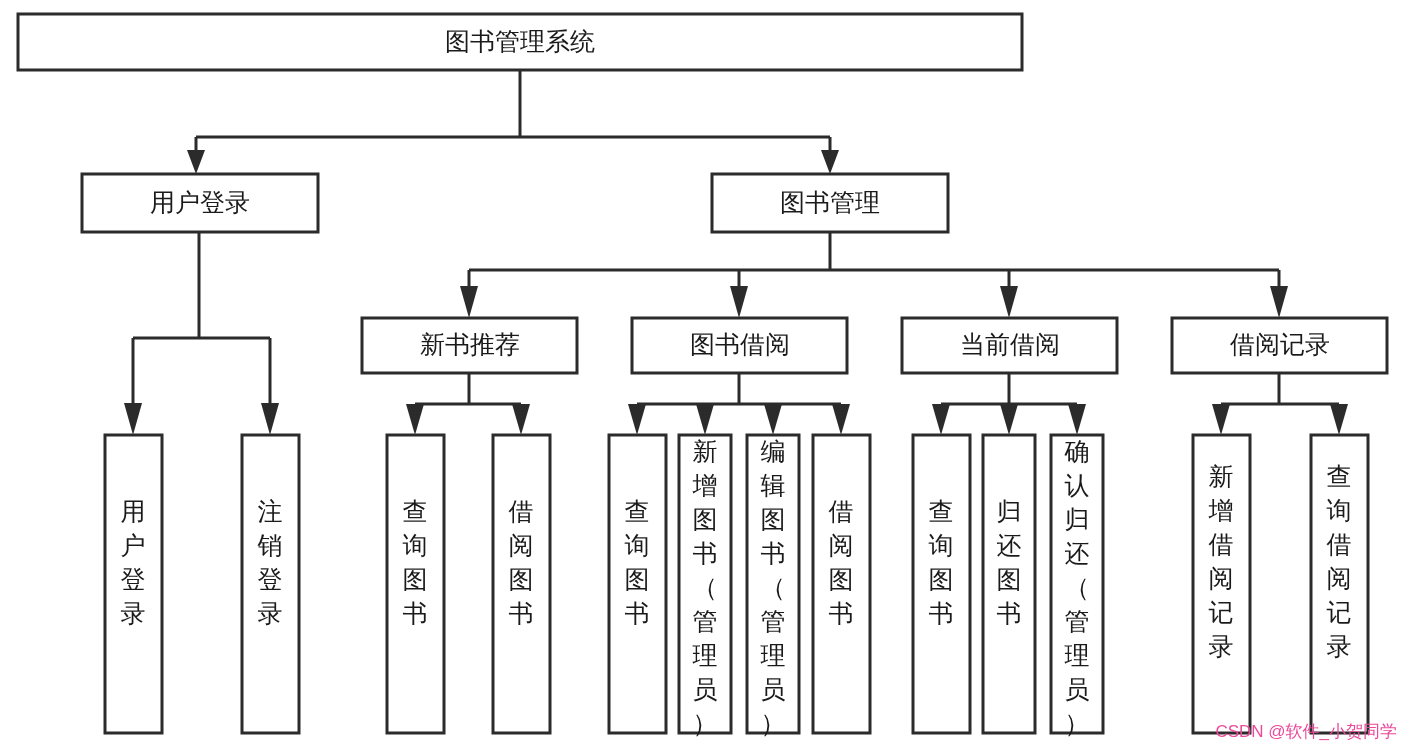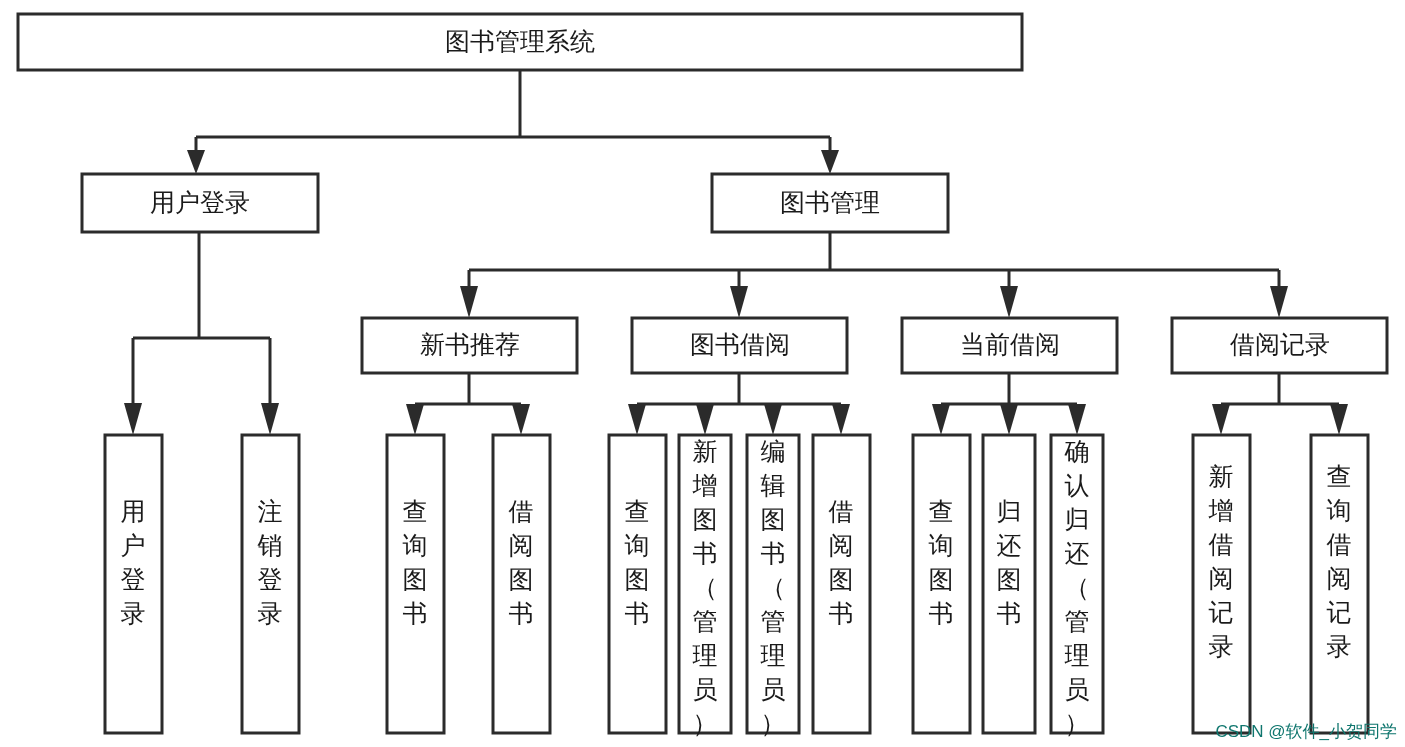--- a/index.html
+++ b/index.html
@@ -45,21 +45,21 @@
   .arrow-head {
     fill: #2b2b2b;
     stroke: none;
   }
   .watermark {
     position: absolute;
     right: 8px;
     bottom: 4px;
     font-family: "Liberation Sans", "DejaVu Sans", sans-serif;
     font-size: 17px;
-    color: #0f766e;
+    color: #ec4899;
     white-space: nowrap;
     pointer-events: none;
   }
 </style>
 </head>
 <body>
 
 <svg id="diagram" viewBox="0 0 1405 747" xmlns="http://www.w3.org/2000/svg">
 
   <defs>

